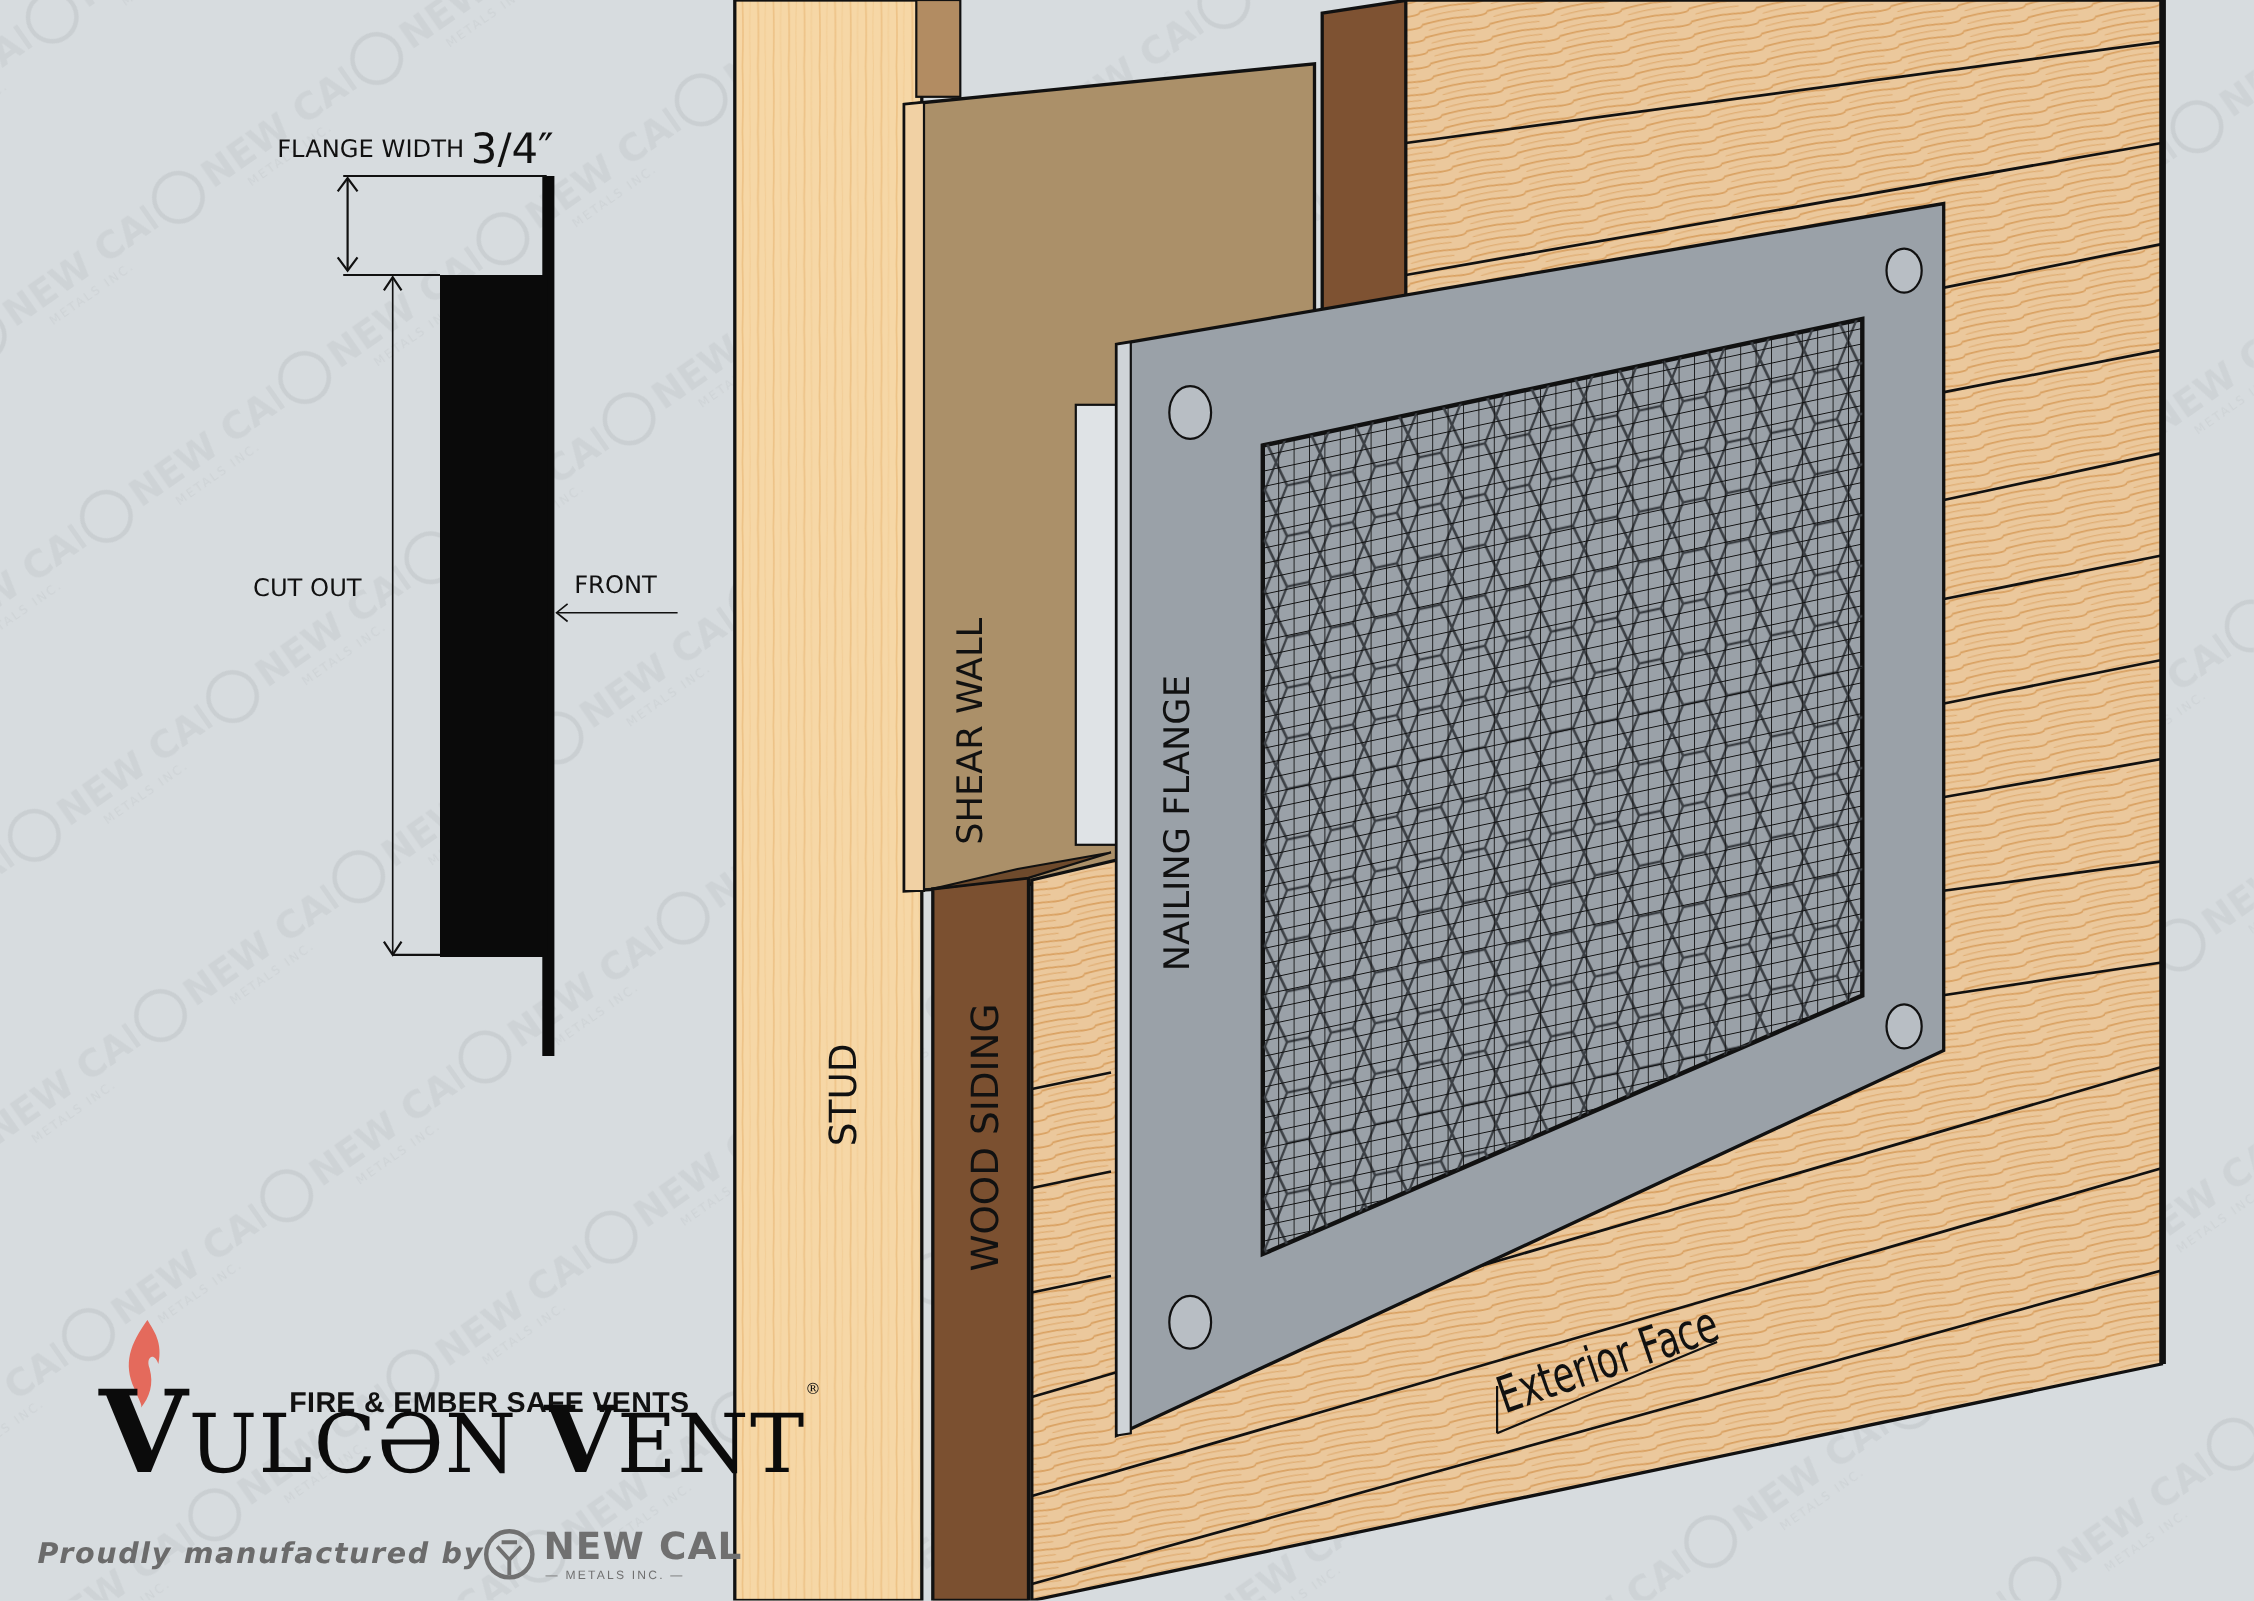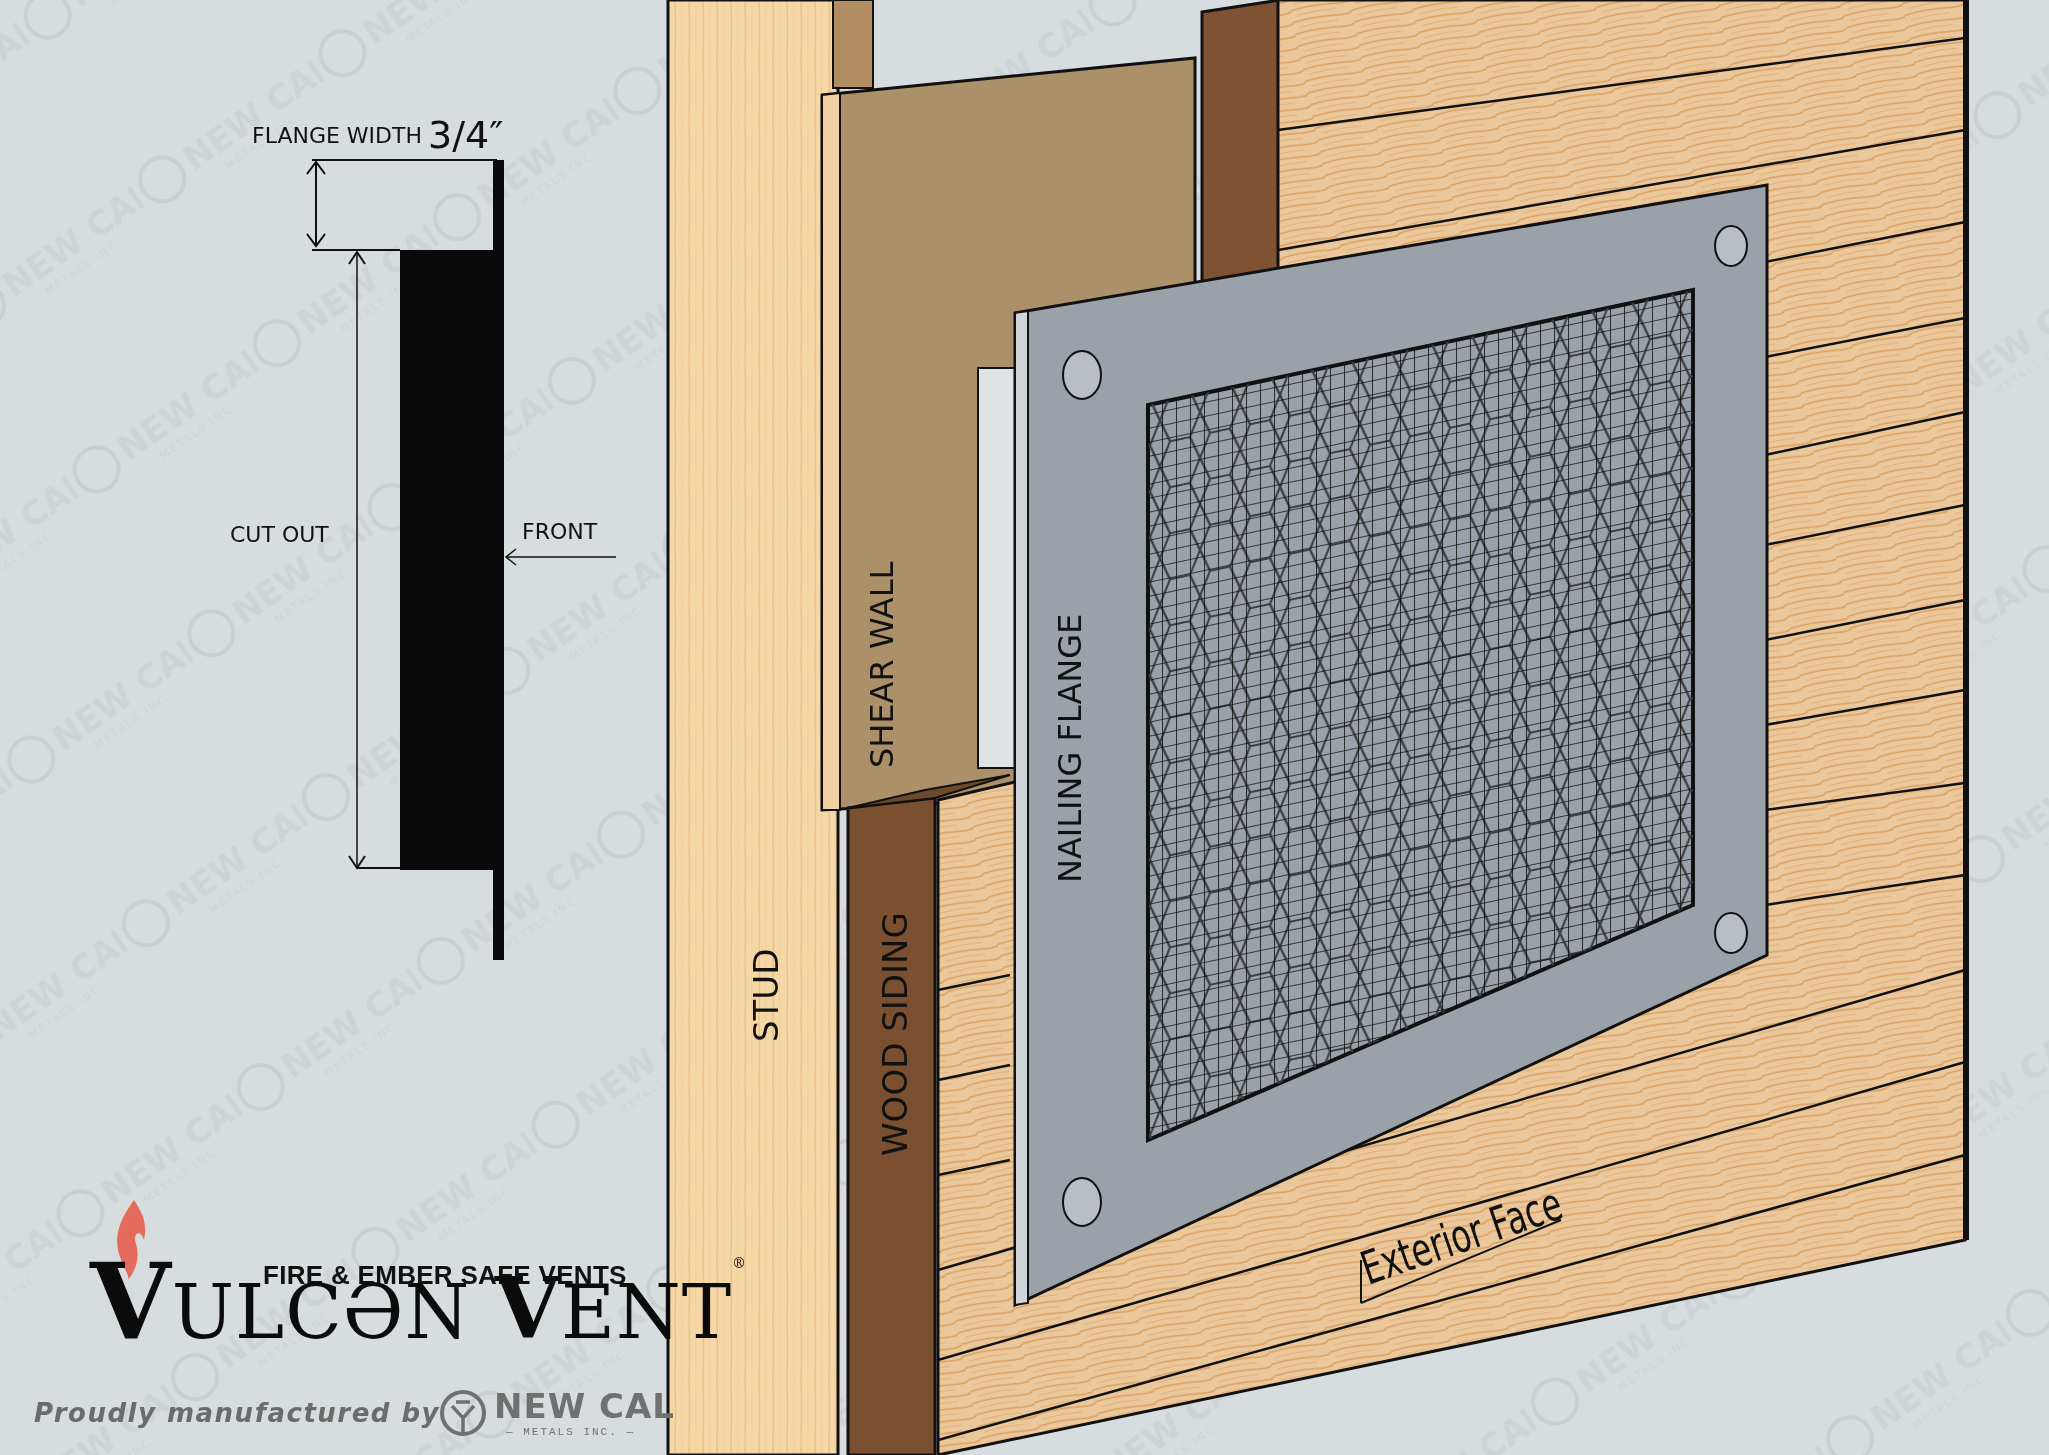--- a/index.html
+++ b/index.html
@@ -9,21 +9,21 @@
   .lbl { font-family: "DejaVu Sans", sans-serif; fill: #111; }
   .brand { position: absolute; left: 78px; top: 1200px; width: 560px; height: 250px; }
   .brand-tagline { position: absolute; left: 185px; top: 60px; font-family: "Liberation Sans", sans-serif; font-weight: bold; font-size: 26px; color: #111; letter-spacing: 0.3px; white-space: nowrap; }
   .brand-name { position: absolute; left: 12px; top: 40px; font-family: "DejaVu Serif", serif; font-size: 74px; color: #0b0b0b; letter-spacing: 1px; white-space: nowrap; line-height: 1; }
   .brand-name .big { font-size: 104px; font-weight: bold; }
   .brand-reg { font-size: 14px; vertical-align: top; position: relative; top: 6px; }
   .flame { position: absolute; left: 32px; top: 0px; }
   .proud { position: absolute; left: -44px; top: 198px; font-family: "DejaVu Sans", sans-serif; font-style: italic; font-weight: bold; font-size: 26px; color: #6b6b6b; letter-spacing: 1.5px; white-space: nowrap; text-align: center; }
   .newcal { position: absolute; left: 360px; top: 186px; width: 220px; height: 60px; }
   .newcal-text { position: absolute; left: 56px; top: 0px; font-family: "DejaVu Sans", sans-serif; font-weight: bold; font-size: 34px; color: #707070; letter-spacing: 1px; white-space: nowrap; }
-  .newcal-sub { position: absolute; left: 68px; top: 40px; font-family: Liberation Mono, monospace; font-size: 11px; color: #707070; letter-spacing: 2px; white-space: nowrap; }
+  .newcal-sub { position: absolute; left: 58px; top: 40px; font-family: Liberation Sans, sans-serif; font-size: 11px; color: #707070; letter-spacing: 2px; white-space: nowrap; }
 </style>
 </head>
 <body>
 
 <div id="stage">
 
 <svg class="main" width="2049" height="1455" viewBox="0 0 2049 1455">
   <defs>
     <pattern id="studGrain" width="14" height="60" patternUnits="userSpaceOnUse">
       <rect width="14" height="60" fill="#f6d7a6"></rect>

